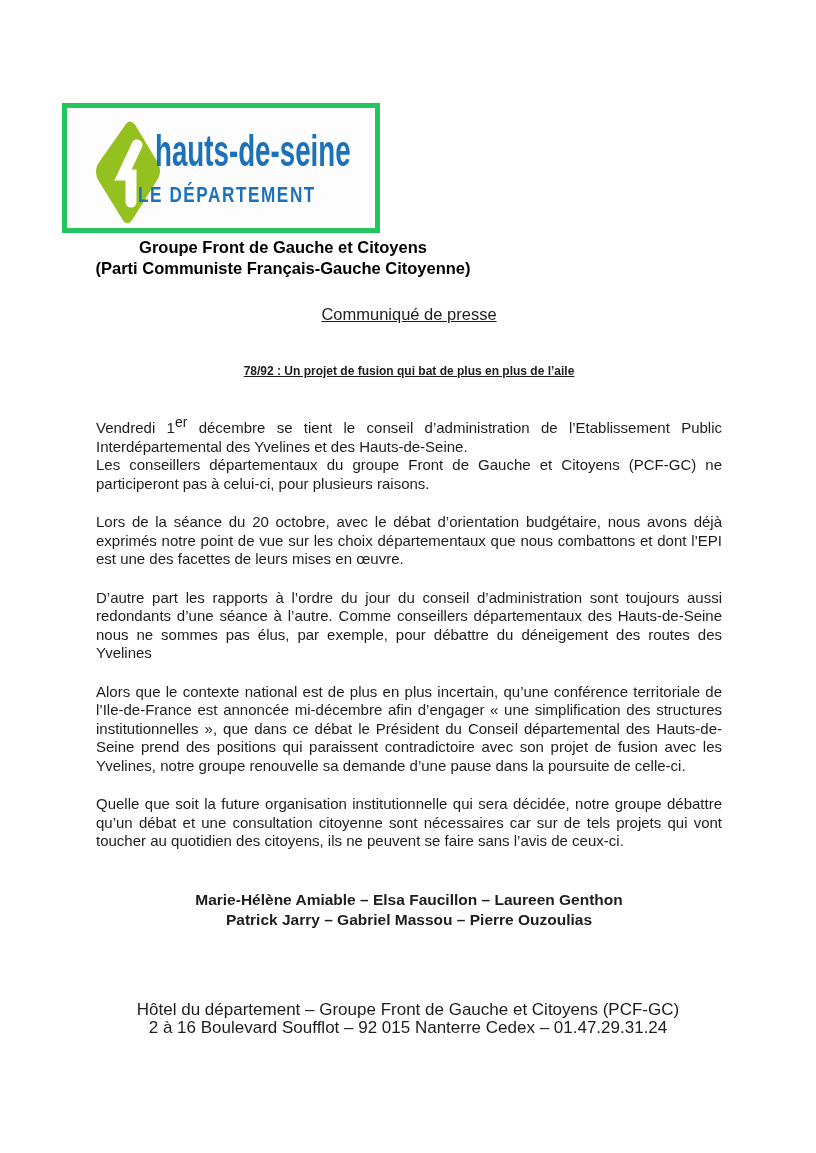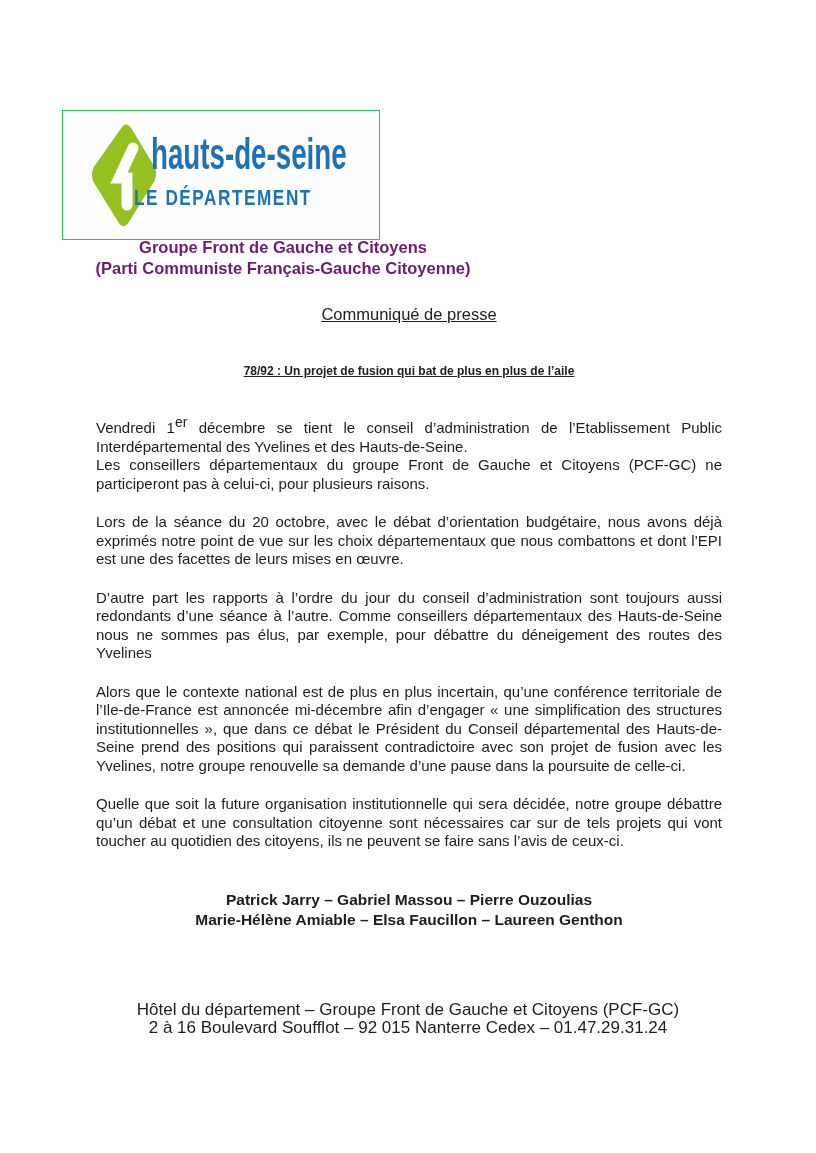--- a/index.html
+++ b/index.html
@@ -9,24 +9,24 @@
     height: 1153px;
     background: #ffffff;
     font-family: "Liberation Sans", sans-serif;
     color: #1d1d1b;
     overflow: hidden;
   }
 
   
   .logo-box {
     position: absolute;
-    left: 62px; top: 110px;
+    left: 62px; top: 103px;
     width: 318px; height: 130px;
     background: #fdfdfd;
-    border: 1px solid #22c55e;
+    border: 5px solid #22c55e;
     box-sizing: border-box;
   }
   .logo-diamond {
     position: absolute;
     left: 27px; top: 13px;
     width: 68px; height: 103px;
   }
   .logo-title {
     position: absolute;
     left: 88px; top: 21px;
@@ -51,21 +51,21 @@
     transform: scaleX(0.78);
     transform-origin: 0 0;
   }
 
   
   .org-heading {
     position: absolute;
     left: 0; top: 237px;
     width: 566px;
     text-align: center;
-    color: #701a75;
+    color: #000000;
     font-weight: bold;
     font-size: 16.5px;
     line-height: 21px;
   }
 
   
   .press-type {
     position: absolute;
     left: 96px; top: 288px;
     width: 626px;
@@ -156,22 +156,22 @@
   <div class="doc-body">
     <p><span>Vendredi 1</span><sup>er</sup><span> décembre se tient le conseil d’administration de l’Etablissement Public Interdépartemental des Yvelines et des Hauts-de-Seine.</span></p>
     <p>Les conseillers départementaux du groupe Front de Gauche et Citoyens (PCF-GC) ne participeront pas à celui-ci, pour plusieurs raisons.</p>
     <p class="sp">Lors de la séance du 20 octobre, avec le débat d’orientation budgétaire, nous avons déjà exprimés notre point de vue sur les choix départementaux que nous combattons et dont l’EPI est une des facettes de leurs mises en œuvre.</p>
     <p class="sp">D’autre part les rapports à l’ordre du jour du conseil d’administration sont toujours aussi redondants d’une séance à l’autre. Comme conseillers départementaux des Hauts-de-Seine nous ne sommes pas élus, par exemple, pour débattre du déneigement des routes des Yvelines</p>
     <p class="sp">Alors que le contexte national est de plus en plus incertain, qu’une conférence territoriale de l’Ile-de-France est annoncée mi-décembre afin d’engager « une simplification des structures institutionnelles », que dans ce débat le Président du Conseil départemental des Hauts-de-Seine prend des positions qui paraissent contradictoire avec son projet de fusion avec les Yvelines, notre groupe renouvelle sa demande d’une pause dans la poursuite de celle-ci.</p>
     <p class="sp">Quelle que soit la future organisation institutionnelle qui sera décidée, notre groupe débattre qu’un débat et une consultation citoyenne sont nécessaires car sur de tels projets qui vont toucher au quotidien des citoyens, ils ne peuvent se faire sans l’avis de ceux-ci.</p>
   </div>
 
   <div class="signatures">
+    <div>Marie-Hélène Amiable – Elsa Faucillon – Laureen Genthon</div>
     <div>Patrick Jarry – Gabriel Massou – Pierre Ouzoulias</div>
-    <div>Marie-Hélène Amiable – Elsa Faucillon – Laureen Genthon</div>
   </div>
 
   <div class="doc-footer">
     <div>Hôtel du département – Groupe Front de Gauche et Citoyens (PCF-GC)</div>
     <div>2 à 16 Boulevard Soufflot – 92 015 Nanterre Cedex – 01.47.29.31.24</div>
   </div>
 
 </div>
 
 </body></html>

